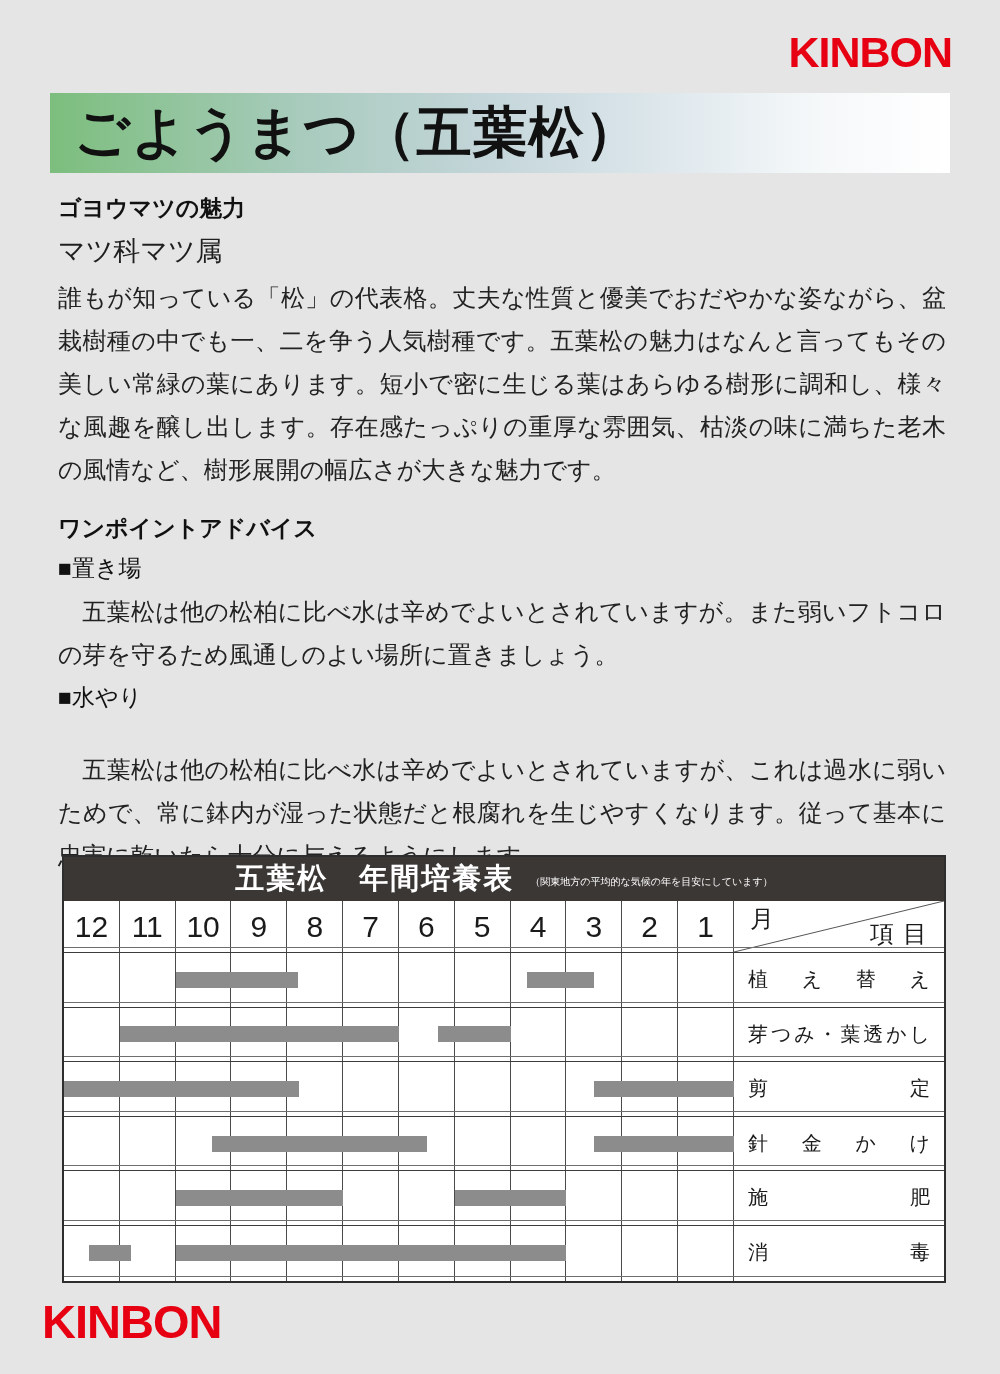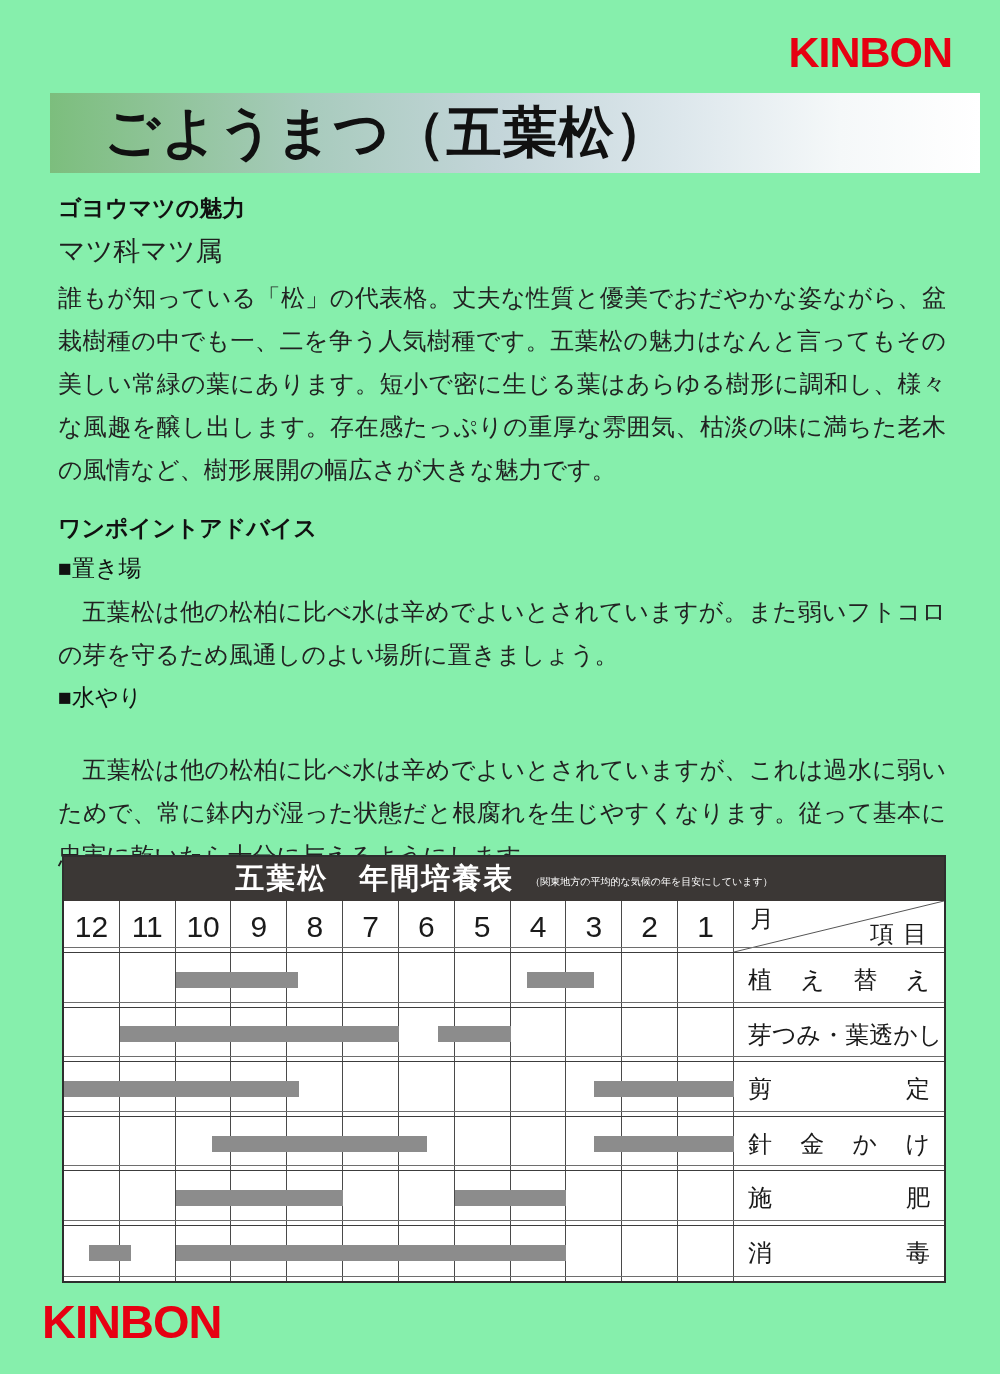--- a/index.html
+++ b/index.html
@@ -1,29 +1,29 @@
 <!DOCTYPE html>
 <html><head>
 <meta charset="utf-8">
 <style>
   html,body{margin:0;padding:0;background:#ffffff;}
   .page{
-    position:relative;width:1000px;height:1374px;background:#86efac;
+    position:relative;width:1000px;height:1374px;background:#e5e5e5;
     font-family:"Liberation Sans","DejaVu Sans",sans-serif;color:#1f1f1f;overflow:hidden;
   }
   
   .logo{position:absolute;color:#e60012;font-weight:bold;letter-spacing:-1px;
         font-family:"Liberation Sans","DejaVu Sans",sans-serif;}
   .logo-top{top:28px;right:48px;font-size:43px;}
   .logo-bottom{left:42px;top:1294px;font-size:47px;}
   
   .banner{
     position:absolute;left:50px;top:93px;width:900px;height:80px;
     background:linear-gradient(to right,#7cbe7d 0%,#a8cbbd 28%,#c3d5d9 48%,#dde7ec 68%,#f5f8f9 85%,#ffffff 100%);
-    display:flex;align-items:center;padding-left:30px;
+    display:flex;align-items:center;
   }
   .banner-title{
     font-family:"Liberation Serif","DejaVu Serif",serif;font-weight:bold;
     font-size:55px;color:#111;padding-left:24px;letter-spacing:1px;white-space:nowrap;
   }
   
   .tblock{position:absolute;left:58px;width:888px;}
   .h-bold{font-size:23px;font-weight:bold;color:#111;}
   .sub{font-size:27px;}
   .para{font-size:24px;line-height:43px;text-align:justify;color:#222;}
@@ -55,21 +55,21 @@
   .c-month{position:absolute;left:16px;top:2px;font-size:24px;color:#1a1a1a;}
   .c-item{position:absolute;right:8px;bottom:2px;font-size:24px;letter-spacing:9px;color:#1a1a1a;}
   .tbody{display:flex;flex-direction:column;}
   .trow{height:54.6px;display:flex;position:relative;border-bottom:1px solid #3c3c3c;box-sizing:border-box;}
   .trow:last-child{border-bottom:none;}
   .tgrid{flex:1;display:flex;position:relative;}
   .gcell{flex:1;border-right:1px solid #4a4a4a;box-sizing:border-box;}
   .bar{position:absolute;top:50%;transform:translateY(-50%);height:16px;background:#8c8c8c;}
   .tlabel{
     width:210px;flex:0 0 210px;box-sizing:border-box;padding:0 14px;
-    font-size:24px;color:#1a1a1a;line-height:53px;white-space:nowrap;
+    font-size:20px;color:#1a1a1a;line-height:53px;white-space:nowrap;
     text-align:justify;text-align-last:justify;overflow:hidden;
   }
 </style>
 </head>
 <body>
 
 <div class="page">
 
   <div class="logo logo-top">KINBON</div>
 

